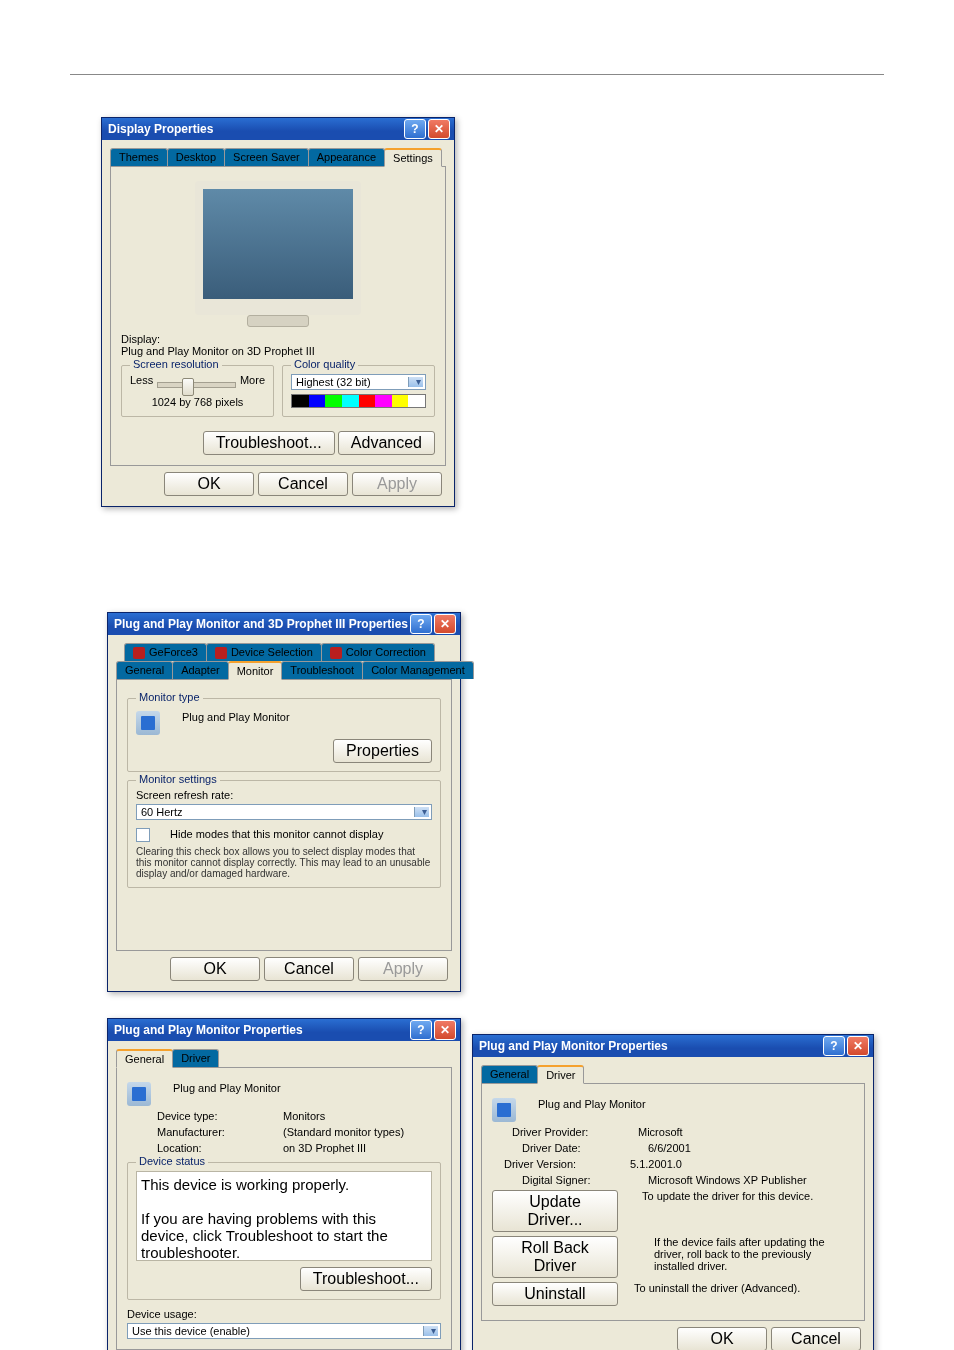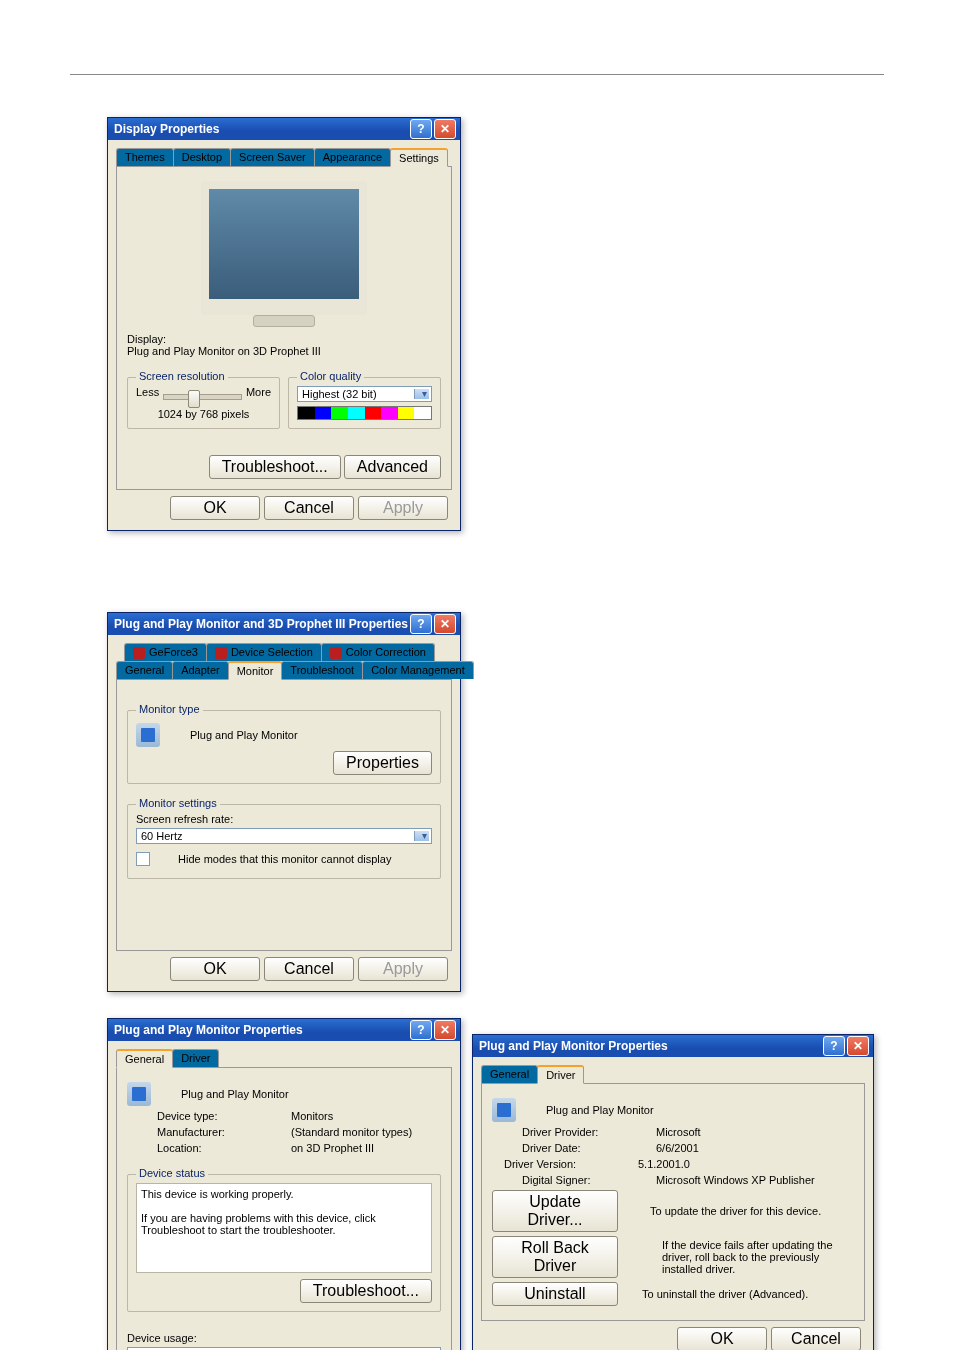--- a/index.html
+++ b/index.html
@@ -10,48 +10,48 @@
   .titlebtn{width:20px;height:18px;margin-left:2px;border:1px solid #fff;border-radius:3px;display:flex;align-items:center;justify-content:center;font-weight:bold;font-size:12px}
   .help{background:linear-gradient(#6fa9f0,#2f6fd0);color:#fff}
   .close{background:linear-gradient(#f07a64,#d34a2d);color:#fff}
   .body{padding:8px}
   .tabs{border-bottom:1px solid #999;display:flex;flex-wrap:wrap;gap:0}
   .tabs.rev{display:block}
   .tabrow{display:flex}
   .tab{background:#0369a1;border:1px solid #999;border-bottom:none;padding:2px 8px;margin-right:-1px;border-radius:3px 3px 0 0;position:relative;font-size:11px;white-space:nowrap}
   .tab.active{background:#ece9d8;border-bottom:1px solid #ece9d8;margin-bottom:-1px;z-index:2;border-top:2px solid #f5a12d}
   .panel{border:1px solid #999;border-top:none;background:#ece9d8;padding:10px}
-  .fieldset{border:1px solid #bcb7a6;border-radius:2px;padding:8px;margin:20px 0;position:relative}
+  .fieldset{border:1px solid #bcb7a6;border-radius:2px;padding:8px;margin:8px 0;position:relative}
   .legend{position:absolute;top:-8px;left:8px;background:#ece9d8;padding:0 3px;color:#0a246a;font-size:11px}
   .btn{background:linear-gradient(#fff,#e8e4d4);border:1px solid #8a867a;border-radius:3px;padding:2px 12px;font-size:16px;min-width:64px;text-align:center;display:inline-block}
   .btn.disabled{color:#999}
   .select{background:#fff;border:1px solid #7f9db9;padding:1px 18px 1px 4px;font-size:11px;position:relative;display:inline-block}
   .select::after{content:"";position:absolute;right:2px;top:2px;bottom:2px;width:14px;background:linear-gradient(#cee0f5,#9ac0ea);border-left:1px solid #7f9db9}
   .select::before{content:"▾";position:absolute;right:4px;top:1px;font-size:10px;color:#3b5e94;z-index:2}
   .checkbox{width:12px;height:12px;border:1px solid #7f9db9;background:#fff;display:inline-block;vertical-align:middle;margin-right:4px}
   .slider-track{height:4px;background:#d9d4c3;border:1px solid #a39f90;margin:8px 4px;position:relative}
   .slider-thumb{position:absolute;top:-5px;left:24px;width:10px;height:16px;background:linear-gradient(#fbfbf9,#e1ddcc);border:1px solid #8d8977;border-radius:2px}
   .colors{display:flex;height:12px;border:1px solid #777;margin-top:4px}
   .colors span{flex:1}
   .monitor-preview{width:150px;height:110px;margin:4px auto 8px;background:linear-gradient(#5f8aa8,#3a5d7a);border:8px solid #e9e6d8;border-bottom-width:16px;border-radius:4px;position:relative}
   .monitor-preview::after{content:"";position:absolute;bottom:-28px;left:50%;transform:translateX(-50%);width:60px;height:10px;background:#d6d2c2;border:1px solid #b3af9f;border-radius:3px}
-  .statusbox{background:#fff;border:1px solid #b9b5a4;padding:4px;font-size:11px;height:80px;overflow:auto}
-  .row{display:flex;align-items:center;gap:24px;margin:4px 0}
+  .statusbox{background:#fff;border:1px solid #b9b5a4;padding:4px;font-size:15px;height:80px;overflow:auto}
+  .row{display:flex;gap:16px;margin:4px 0}
   .lbl{width:110px}
   .nvidon{width:12px;height:12px;background:#b91f1f;display:inline-block;vertical-align:middle;margin-right:4px;border-radius:2px}
   .devicon{width:24px;height:24px;background:linear-gradient(#c5d8ea,#9bb8d4);border-radius:3px;display:inline-block;margin-right:6px;position:relative}
   .devicon::after{content:"";position:absolute;inset:5px;background:#2a6ed2;border-radius:1px}
   .btnrow{display:flex;justify-content:flex-end;gap:4px;padding:6px 4px 2px}
 </style>
 </head>
 <body>
 
 <div class="hr"></div>
 
-<div class="dialog" style="left:107px;top:117px;width:352px">
+<div class="dialog" style="left:101px;top:117px;width:352px">
   <div class="titlebar">
     <span class="t">Display Properties</span>
     <div class="titlebtn help">?</div>
     <div class="titlebtn close">✕</div>
   </div>
   <div class="body">
     <div class="tabs">
       <div class="tab">Themes</div>
       <div class="tab">Desktop</div>
       <div class="tab">Screen Saver</div>
@@ -133,20 +133,21 @@
         <div style="text-align:right"><span class="btn">Properties</span></div>
       </div>
       <div class="fieldset">
         <div class="legend">Monitor settings</div>
         <div>Screen refresh rate:</div>
         <div class="select" style="display:block;margin:3px 0 8px"><span>60 Hertz</span></div>
         <div class="row">
             <span class="checkbox"></span>
             <span>Hide modes that this monitor cannot display</span>
           </div>
+        <div style="font-size:10px;color:#333;margin-top:4px">Clearing this check box allows you to select display modes that this monitor cannot display correctly. This may lead to an unusable display and/or damaged hardware.</div>
       </div>
     </div>
     <div class="btnrow">
       <span class="btn">OK</span>
       <span class="btn">Cancel</span>
       <span class="btn disabled">Apply</span>
     </div>
   </div>
 </div>
 
@@ -205,21 +206,21 @@
   <div class="body">
     <div class="tabs">
       <div class="tab">General</div>
       <div class="tab active">Driver</div>
     </div>
     <div class="panel">
       <div class="row">
           <span class="devicon"></span>
           <span>Plug and Play Monitor</span>
         </div>
-      <div class="row" style="margin-left:30px">
+      <div class="row" style="margin-left:20px">
           <span class="lbl">Driver Provider:</span>
           <span>Microsoft</span>
         </div>
       <div class="row" style="margin-left:30px">
           <span class="lbl">Driver Date:</span>
           <span>6/6/2001</span>
         </div>
       <div class="row" style="margin-left:12px">
           <span class="lbl">Driver Version:</span>
           <span>5.1.2001.0</span>

